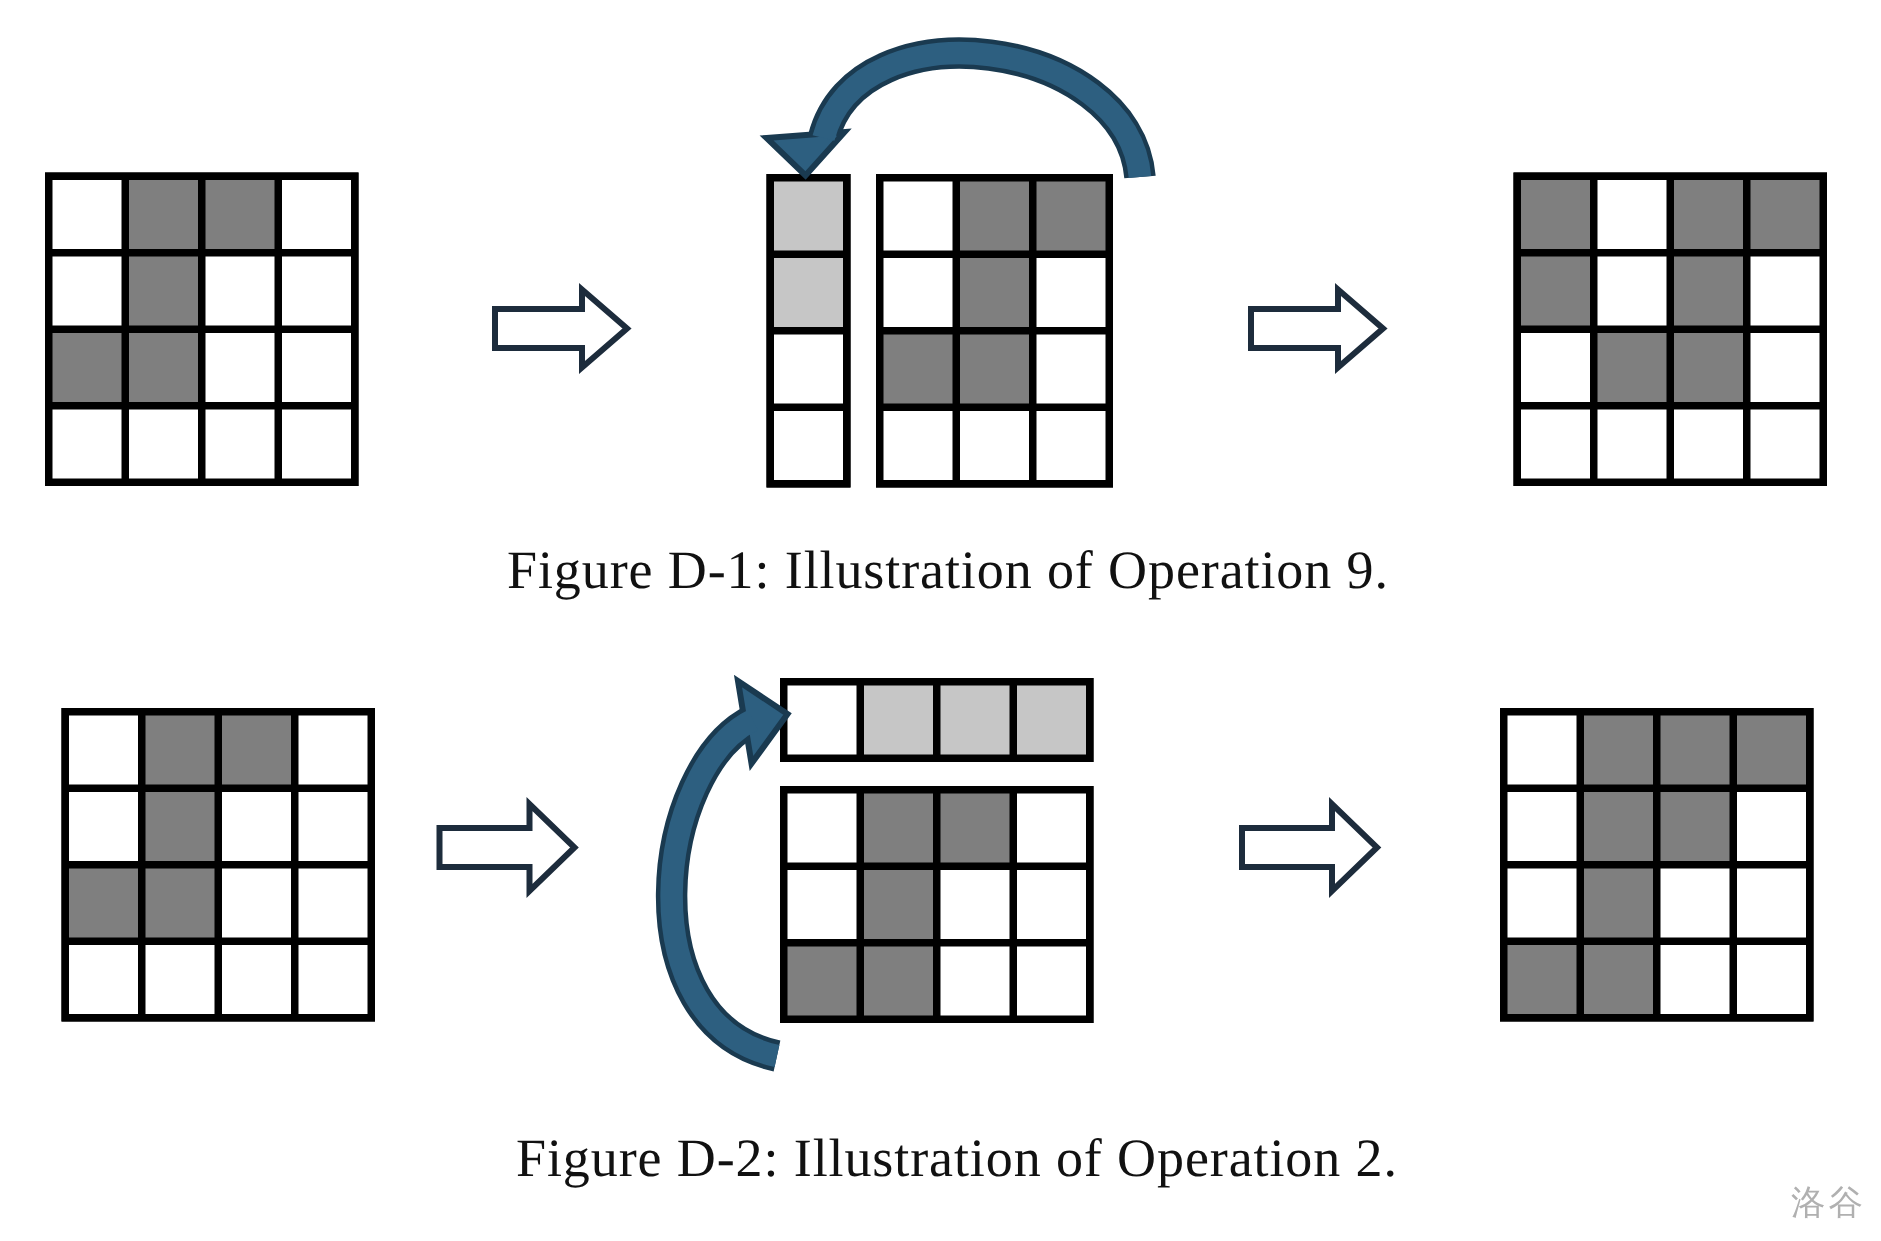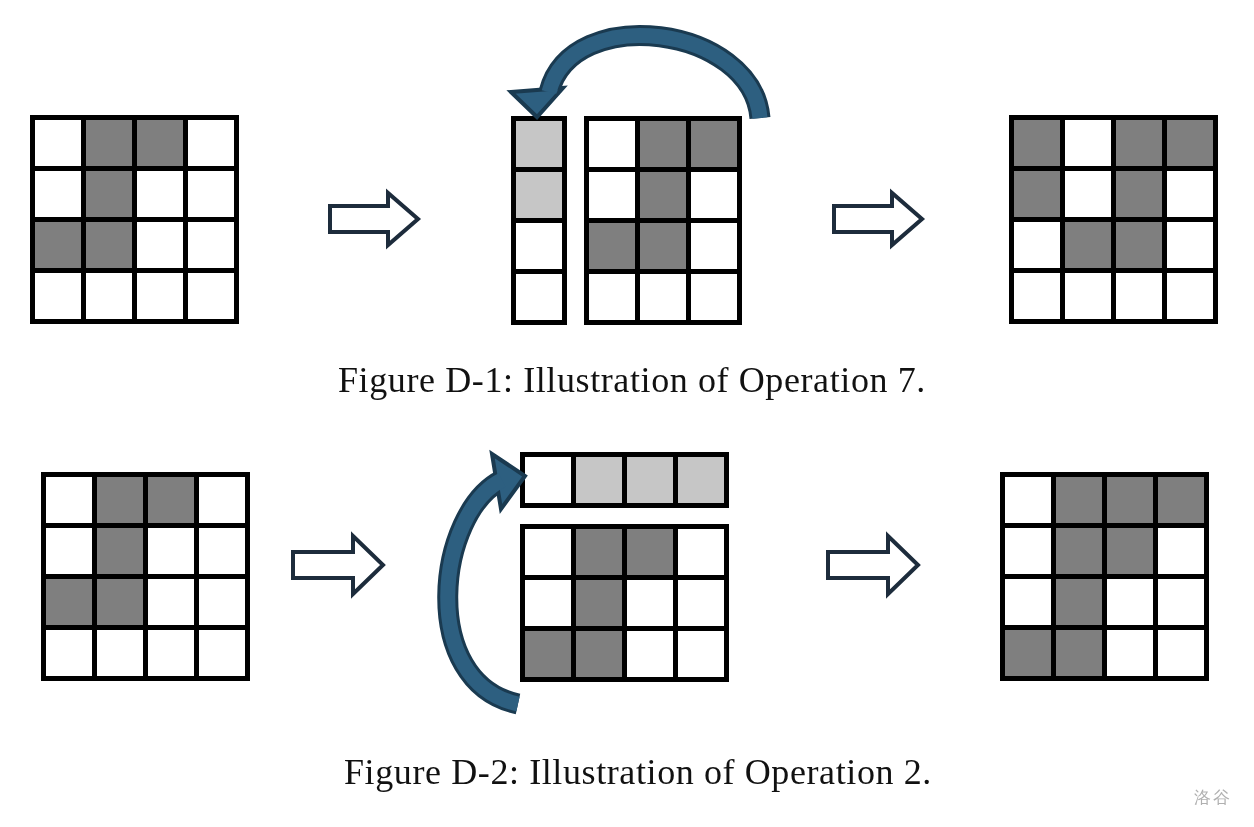--- a/index.html
+++ b/index.html
@@ -6,21 +6,21 @@
   body{width:1254px;height:827px;background:#fff;position:relative;overflow:hidden;
        font-family:"Liberation Serif",serif;}
   .grid{position:absolute;display:grid;gap:5px;background:#000;border:5px solid #000;}
   .cell{width:46px;height:46px;}
   .caption{position:absolute;font-size:36px;letter-spacing:0.6px;line-height:36px;color:#111;white-space:nowrap;}
   #overlay{position:absolute;left:0;top:0;}
   .block-arrow{fill:#fff;stroke:var(--navy);stroke-width:4;stroke-linejoin:miter;}
   .curve-outer{fill:none;stroke:var(--curve-stroke);stroke-width:21;}
   .curve-inner{fill:none;stroke:var(--curve-fill);stroke-width:15;}
   .curve-head-outer{fill:var(--curve-fill);stroke:var(--curve-stroke);stroke-width:4;stroke-linejoin:miter;}
-  .watermark{position:absolute;font-size:17px;color:#b0b0b0;letter-spacing:2px;font-family:"DejaVu Sans",sans-serif;}
+  .watermark{position:absolute;font-size:23px;color:#b0b0b0;letter-spacing:2px;font-family:"DejaVu Sans",sans-serif;}
 </style>
 </head>
 <body style="--navy: #1d2c3c; --curve-fill: #2d5f80; --curve-stroke: #1a3a50;">
 
 <div class="grid" style="left: 30px; top: 115px; grid-template-columns: repeat(4, 46px); background: rgb(0, 0, 0); border-color: rgb(0, 0, 0);">
     <div class="cell" style="background: rgb(255, 255, 255);"></div>
     <div class="cell" style="background: rgb(127, 127, 127);"></div>
     <div class="cell" style="background: rgb(127, 127, 127);"></div>
     <div class="cell" style="background: rgb(255, 255, 255);"></div>
     <div class="cell" style="background: rgb(255, 255, 255);"></div>
@@ -144,16 +144,16 @@
     <path class="curve-inner" d="M 760 118 C 752 26, 572 2, 549 92"></path>
   </g>
 
   <g>
     <path class="curve-outer" d="M 518 704 C 417 682, 437 512, 502 480"></path>
     <path class="curve-head-outer" d="M 492 454 L 501 509 L 525 476 Z"></path>
     <path class="curve-inner" d="M 518 704 C 417 682, 437 512, 502 480"></path>
   </g>
 </svg>
 
-<div class="caption" style="left: 338px; top: 362px; color: rgb(17, 17, 17);">Figure D-1: Illustration of Operation 7.</div>
+<div class="caption" style="left: 338px; top: 362px; color: rgb(17, 17, 17);">Figure D-1: Illustration of Operation 9.</div>
 <div class="caption" style="left: 344px; top: 754px; color: rgb(17, 17, 17);">Figure D-2: Illustration of Operation 2.</div>
 
 <span class="watermark" style="left: 1194px; top: 786px; color: rgb(176, 176, 176);">洛谷</span>
 
 </body></html>

